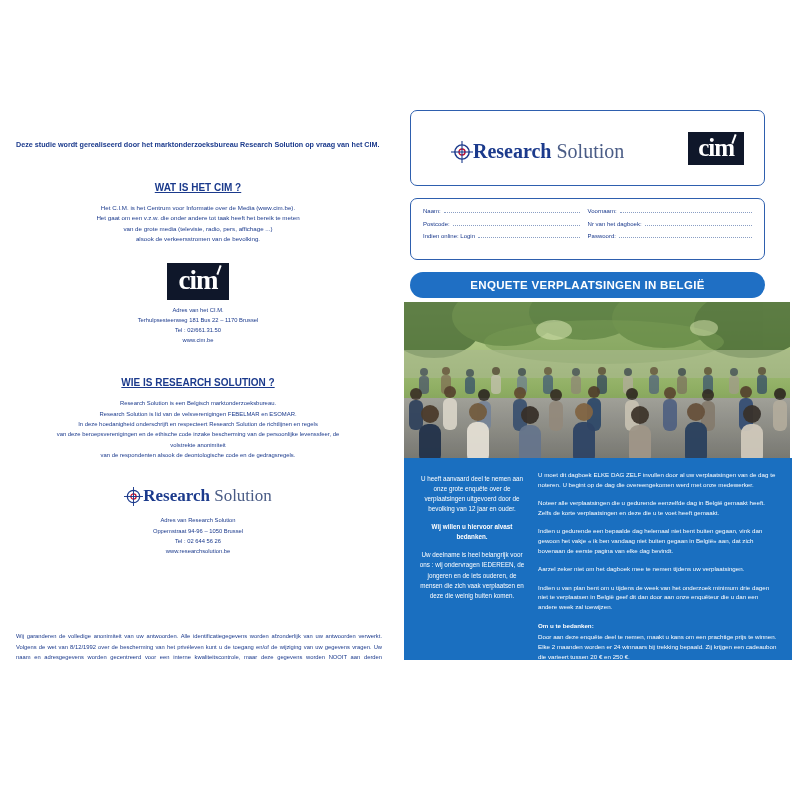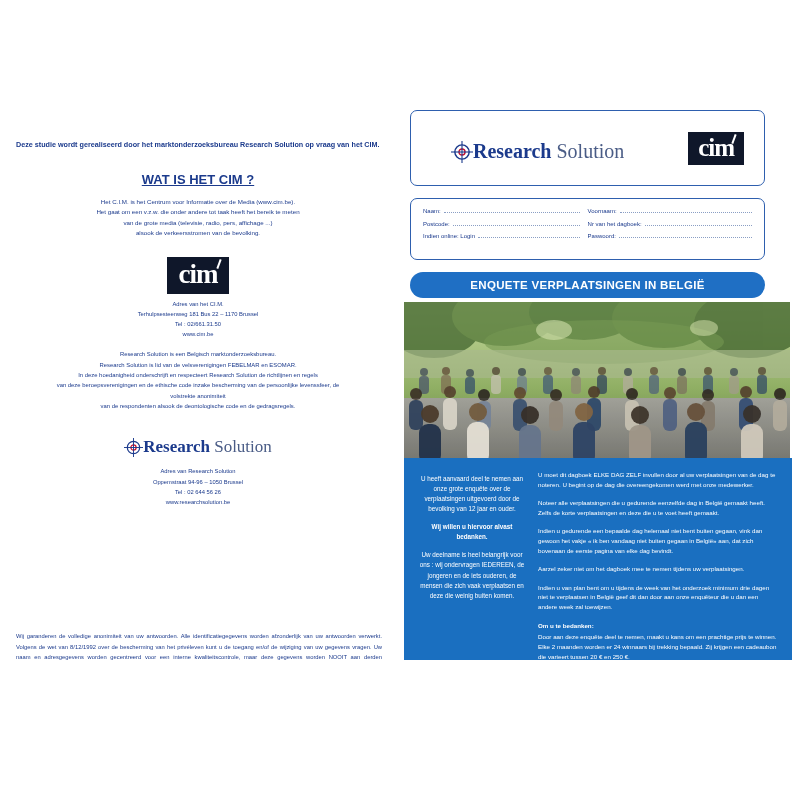--- a/index.html
+++ b/index.html
@@ -26,25 +26,25 @@
   .l-head {
     font-size: 7.2px;
     font-weight: bold;
     color: #1b3a8c;
     line-height: 1.35;
     text-align: left;
     margin: 0 4px 0 8px;
   }
   .l-title {
     text-align: center;
-    font-size: 13px;
+    font-size: 10px;
     font-weight: bold;
     color: #1b3a8c;
     text-decoration: underline;
-    margin-top: 22px;
+    margin-top: 32px;
   }
   .l-para {
     text-align: center;
     font-size: 6.2px;
     line-height: 1.7;
     color: #1b3a8c;
     margin: 10px 40px 0 40px;
   }
   .l-para.small {
     font-size: 5.9px;
@@ -250,20 +250,21 @@
       <span class="cim-logo">
         <span>cim</span>
         <span class="tick"></span>
       </span>
       <div class="addr" style="white-space: pre-line;">Adres van het CI.M.
 Terhulpsesteenweg 181 Bus 22 – 1170 Brussel
 Tel : 02/661.31.50
 www.cim.be</div>
     </div>
 
+    <div class="l-title">WIE IS RESEARCH SOLUTION ?</div>
     <div class="l-para small" style="white-space: pre-line;">Research Solution is een Belgisch marktonderzoeksbureau.
 Research Solution is lid van de velsverenigingen  FEBELMAR en ESOMAR.
 In deze hoedanigheid onderschrijft en respecteert Research Solution de richtlijnen en regels
 van deze beroepsverenigingen en de ethische code inzake bescherming van de persoonlijke levenssfeer, de volstrekte anonimiteit
 van de respondenten alsook de deontologische code en de gedragsregels.</div>
 
     <div class="rs-block">
       <span class="rs-logo">
         <svg class="rs-mark" viewBox="0 0 40 40">
           <circle cx="20" cy="20" r="13" fill="none" stroke="#1b3a8c" stroke-width="2.6"></circle>

